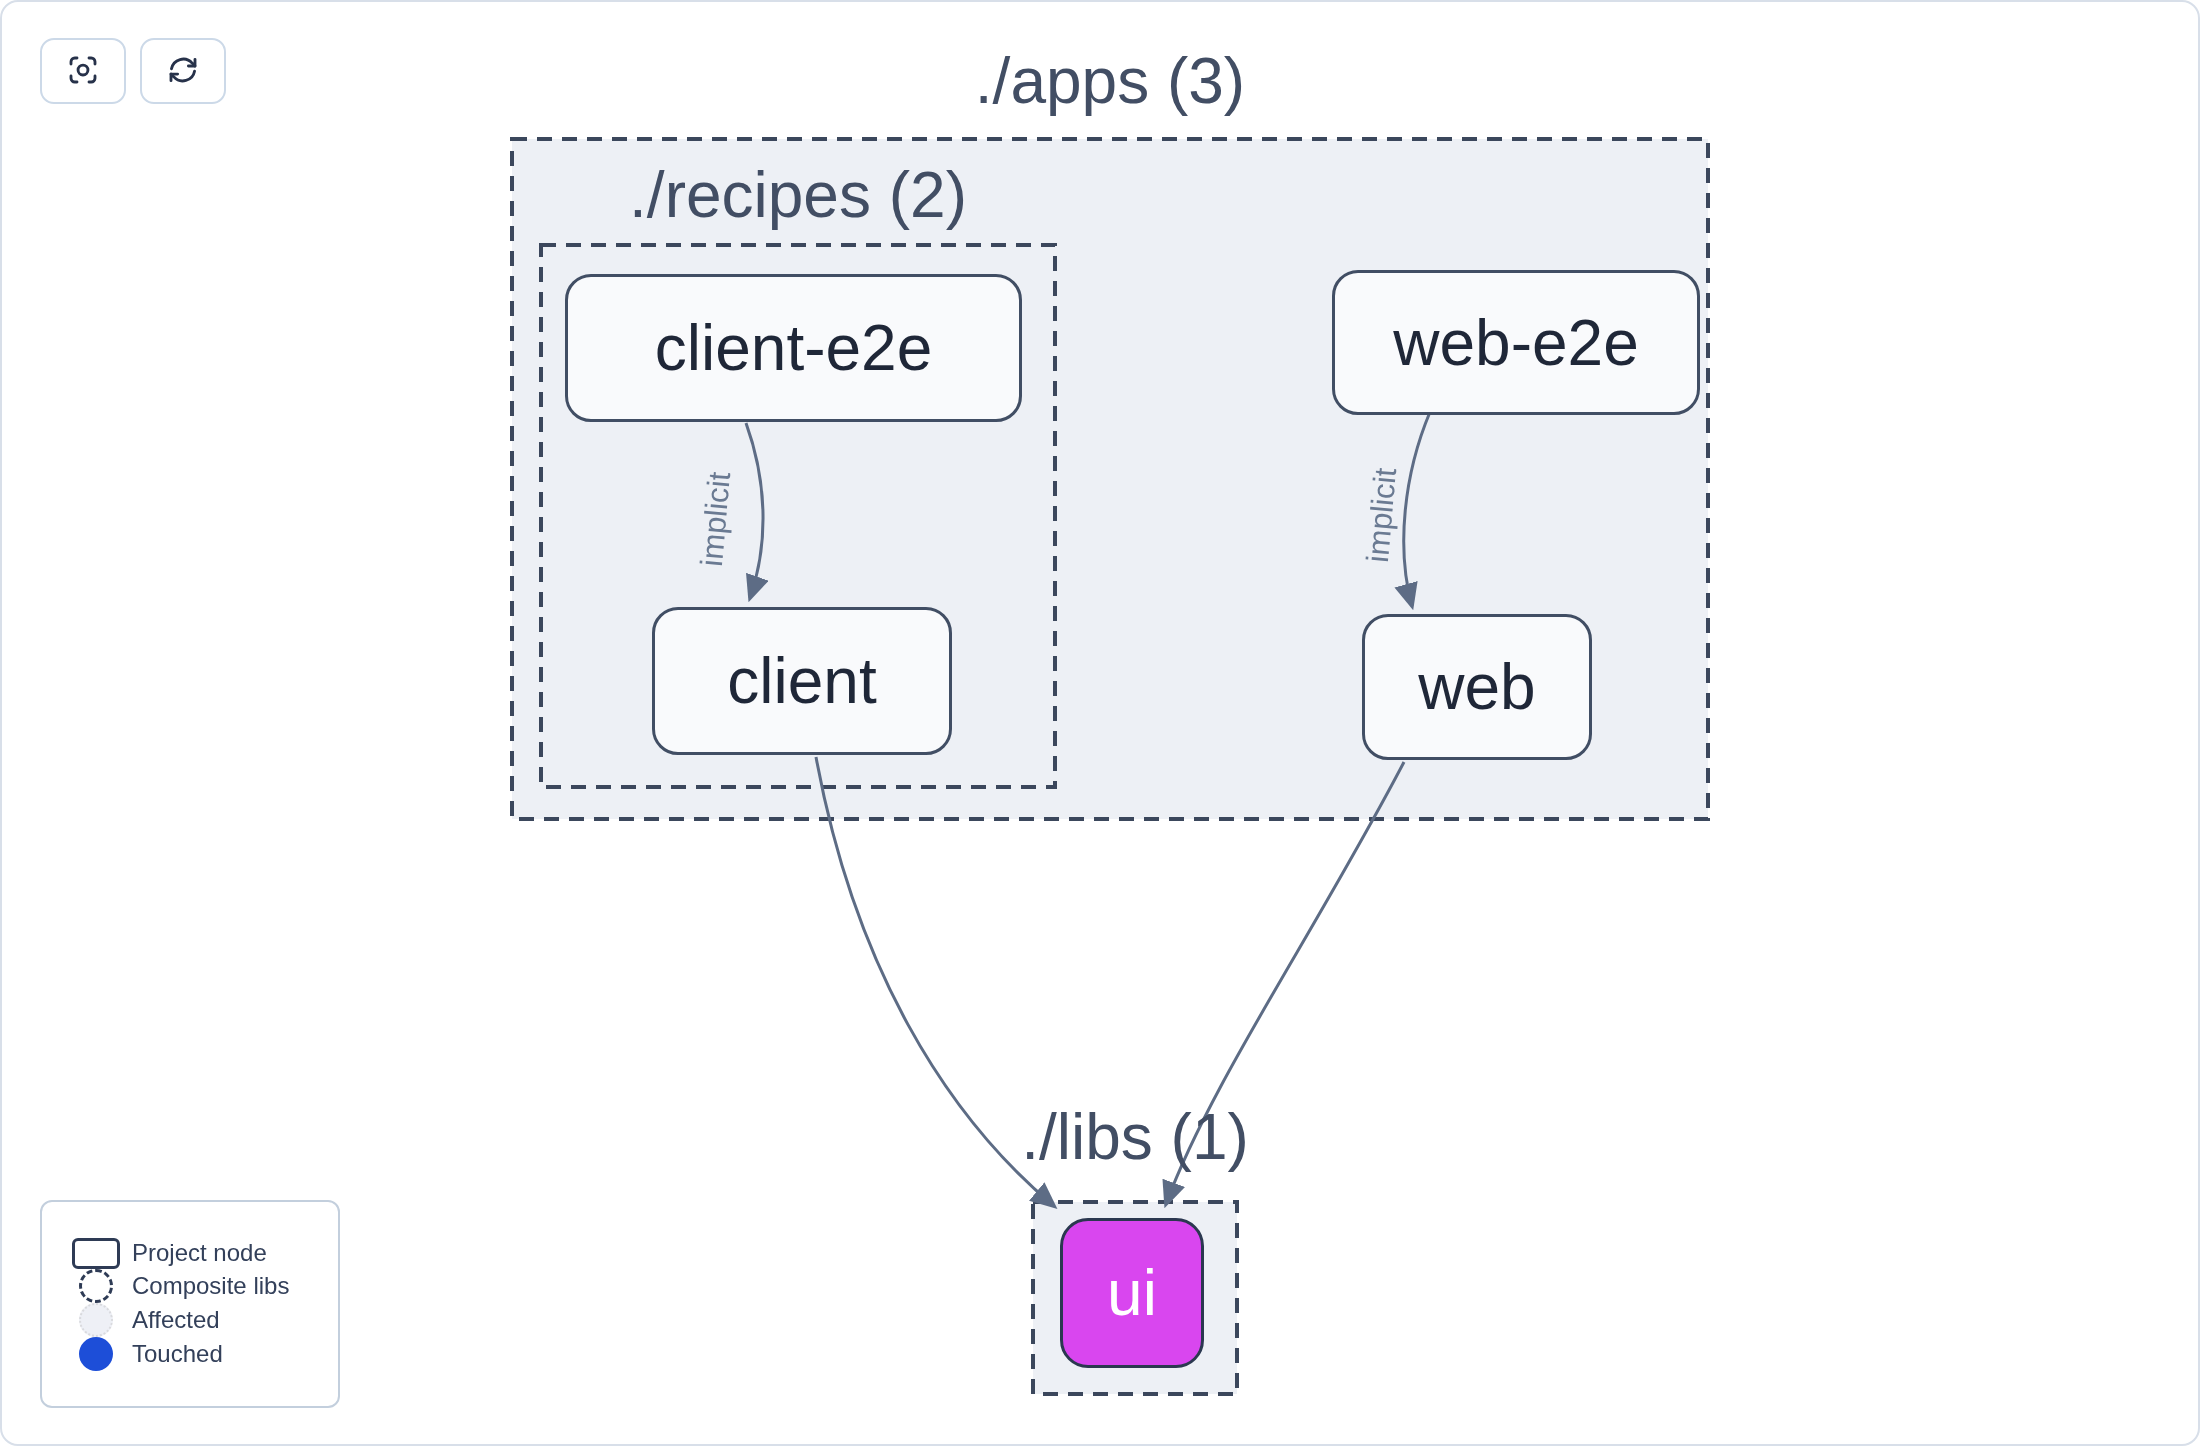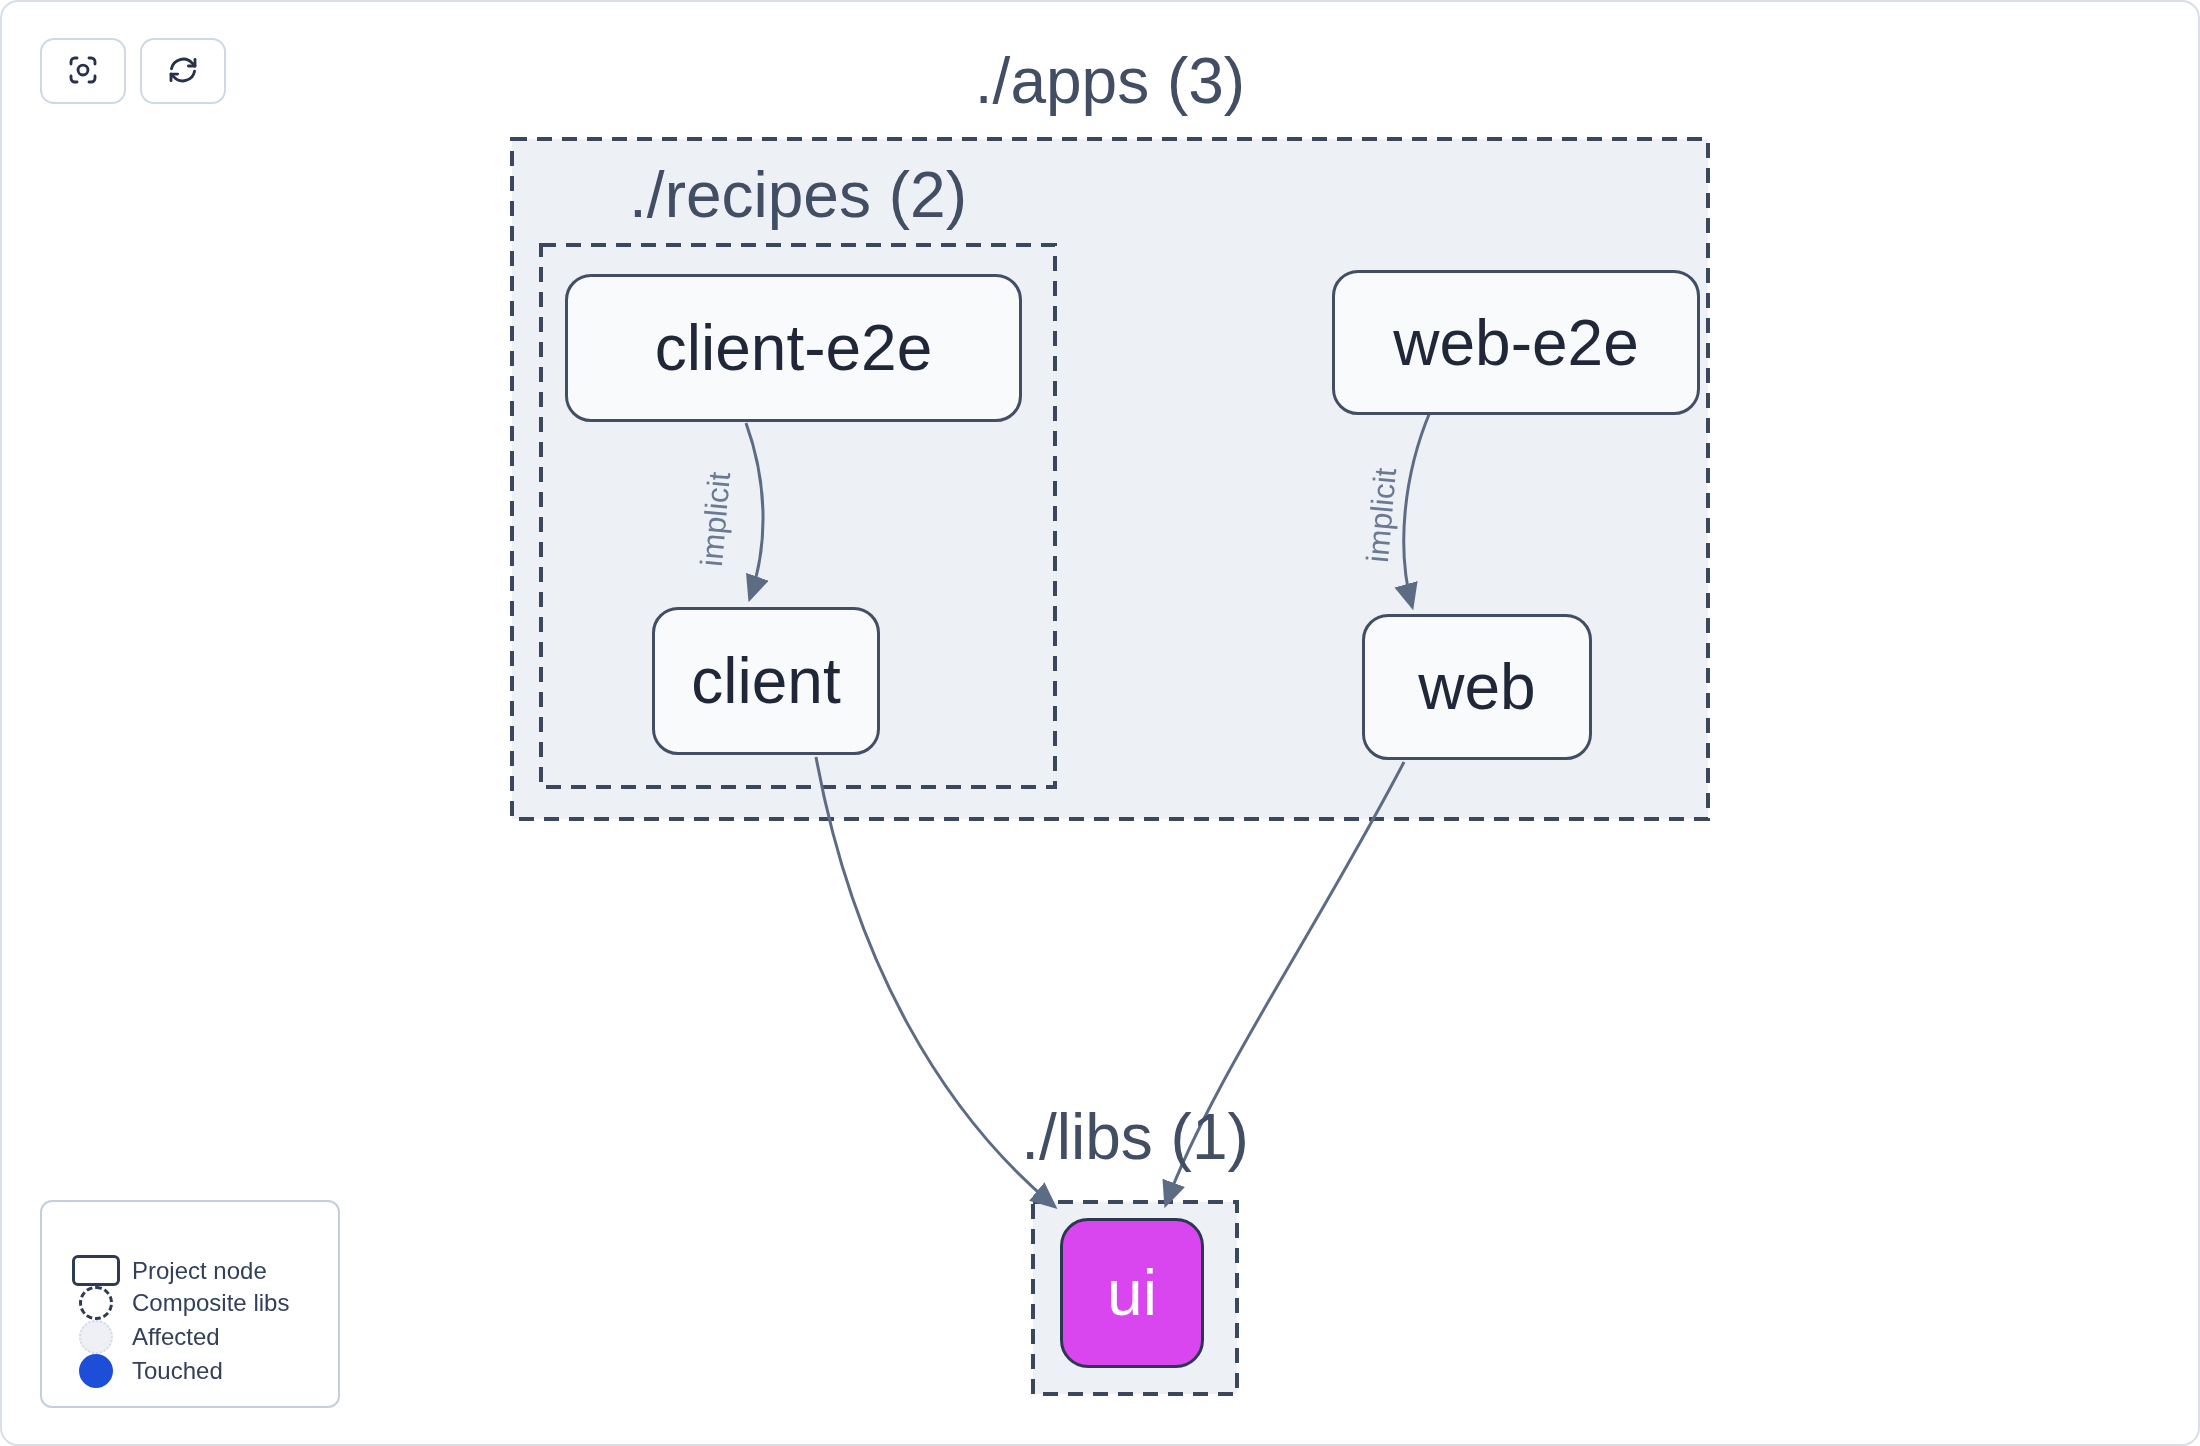--- a/index.html
+++ b/index.html
@@ -83,39 +83,39 @@
     border: 3px solid #414e64;
     border-radius: 26px;
     font-size: 64px;
     color: #1f2738;
     z-index: 8;
     cursor: pointer;
     white-space: nowrap;
   }
   #node-client-e2e { left: 563px;  top: 272px;  width: 457px; height: 148px; }
   #node-web-e2e    { left: 1330px; top: 268px;  width: 368px; height: 145px; }
-  #node-client     { left: 650px;  top: 605px;  width: 228px; height: 148px; }
+  #node-client     { left: 650px;  top: 605px;  width: 300px; height: 148px; }
   #node-web        { left: 1360px; top: 612px;  width: 230px; height: 146px; }
   #node-ui {
     left: 1058px; top: 1216px; width: 144px; height: 150px;
     background: #d946ef; color: #ffffff; border-color: #2b3850; border-radius: 28px;
   }
 
   
   .legend {
     position: absolute;
     left: 38px; top: 1198px;
     width: 300px; height: 208px;
     background: #ffffff;
     border: 2px solid #c3cfdd;
     border-radius: 12px;
     z-index: 10;
     display: flex;
     flex-direction: column;
-    justify-content: flex-end;
+    justify-content: center;
     padding: 18px 18px;
   }
   .legend-row { display: flex; align-items: center; }
   .legend-icon-cell { width: 72px; display: flex; align-items: center; justify-content: center; flex: none; }
   .legend-label { font-size: 24px; color: #33405a; }
   .lg-rect     { width: 48px; height: 31px; border: 3px solid #2e3b55; border-radius: 6px; background: #ffffff; }
   .lg-dash     { width: 34px; height: 34px; border: 3px dashed #2e3b55; border-radius: 50%; background: #ffffff; }
   .lg-affected { width: 34px; height: 34px; border: 2px dotted #d9dade; background: #eef0f6; border-radius: 50%; }
   .lg-touched  { width: 34px; height: 34px; background: #1d4ed8; border-radius: 50%; }
 </style>

